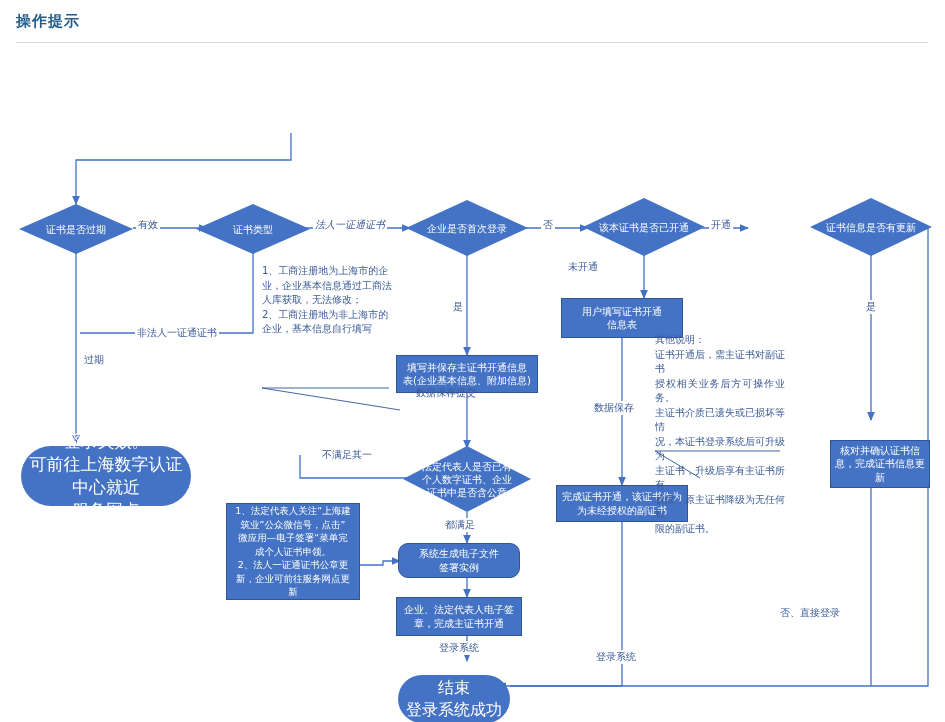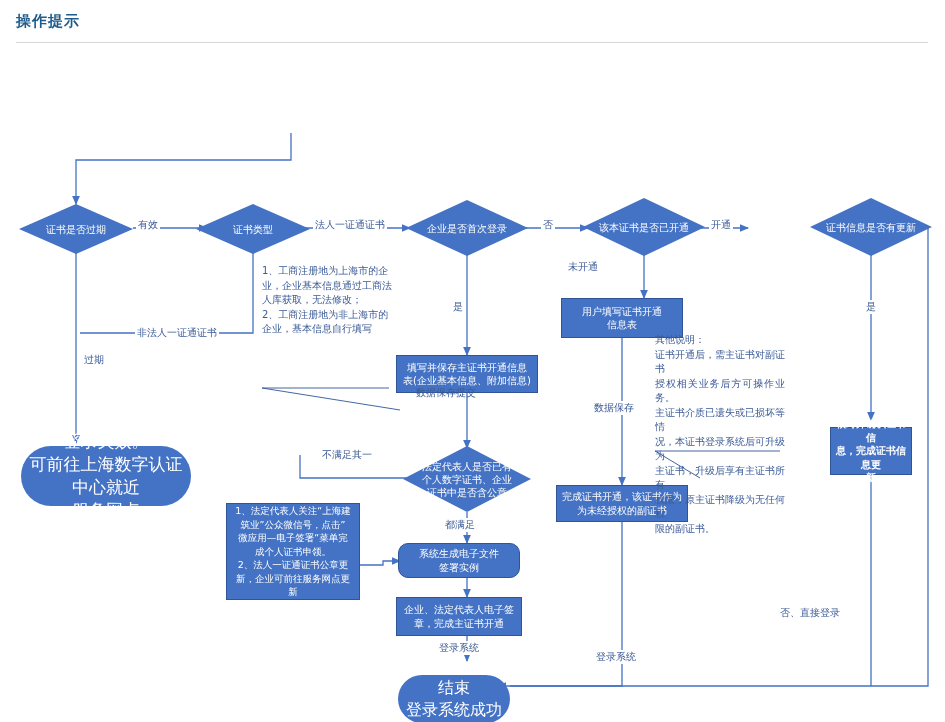--- a/index.html
+++ b/index.html
@@ -185,26 +185,26 @@
 
   <div class="node terminator" style="left:398px;top:627px;width:112px;height:48px;font-size:16px;">结束
 登录系统成功</div>
 
   <div class="node process" style="left:561px;top:250px;width:122px;height:40px;">用户填写证书开通
 信息表</div>
 
   <div class="node process" style="left:556px;top:437px;width:132px;height:37px;">完成证书开通，该证书作为
 为未经授权的副证书</div>
 
-  <div class="node process" style="left:830px;top:379px;width:82px;height:48px;font-weight:bold;">核对并确认证书信
+  <div class="node process" style="left:830px;top:392px;width:100px;height:48px;">核对并确认证书信
 息，完成证书信息更
 新</div>
 
   <div class="edge-label" style="left:136px;top:170px;">有效</div>
-  <div class="edge-label" style="left:313px;top:170px;">法人一证通证书</div>
+  <div class="edge-label" style="left:313px;top:170px;font-style:italic;">法人一证通证书</div>
   <div class="edge-label" style="left:541px;top:170px;">否</div>
   <div class="edge-label" style="left:709px;top:170px;">开通</div>
   <div class="edge-label" style="left:82px;top:305px;">过期</div>
   <div class="edge-label" style="left:135px;top:278px;">非法人一证通证书</div>
   <div class="edge-label" style="left:451px;top:252px;">是</div>
   <div class="edge-label" style="left:566px;top:212px;">未开通</div>
   <div class="edge-label" style="left:864px;top:252px;">是</div>
   <div class="edge-label" style="left:414px;top:338px;width:auto;background:transparent;">数据保存提交</div>
   <div class="edge-label" style="left:592px;top:353px;">数据保存</div>
   <div class="edge-label" style="left:320px;top:400px;">不满足其一</div>

